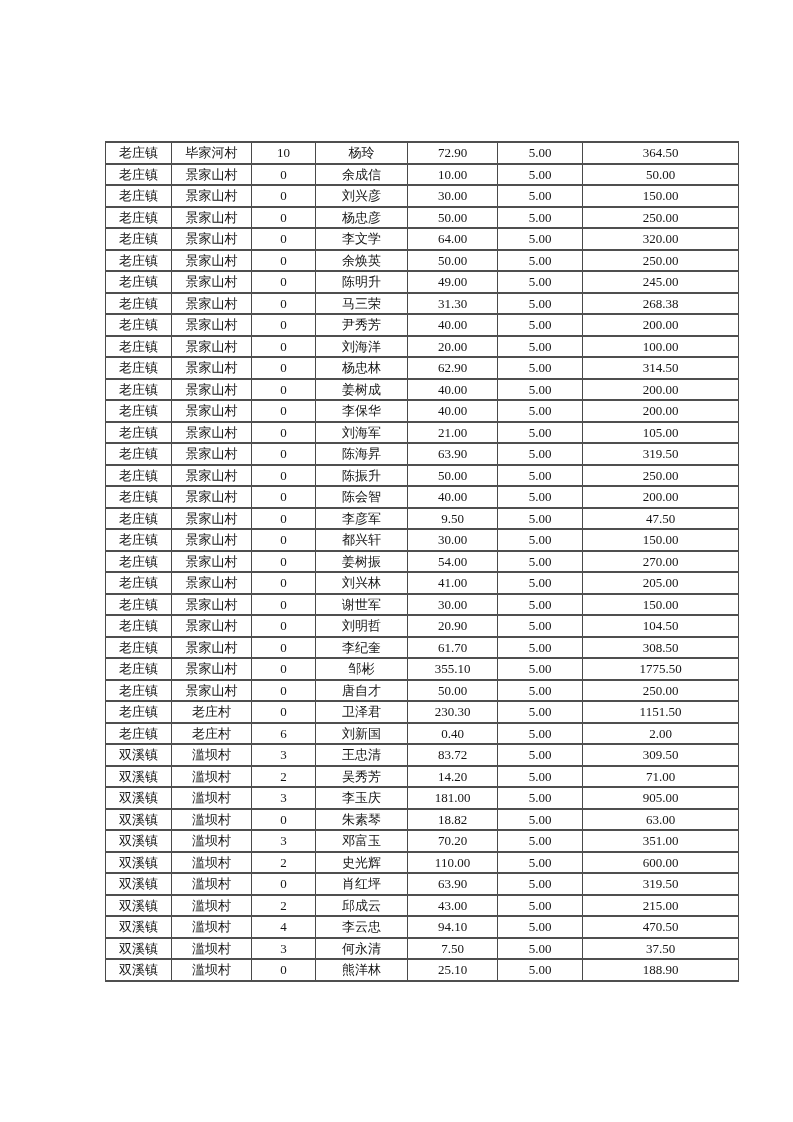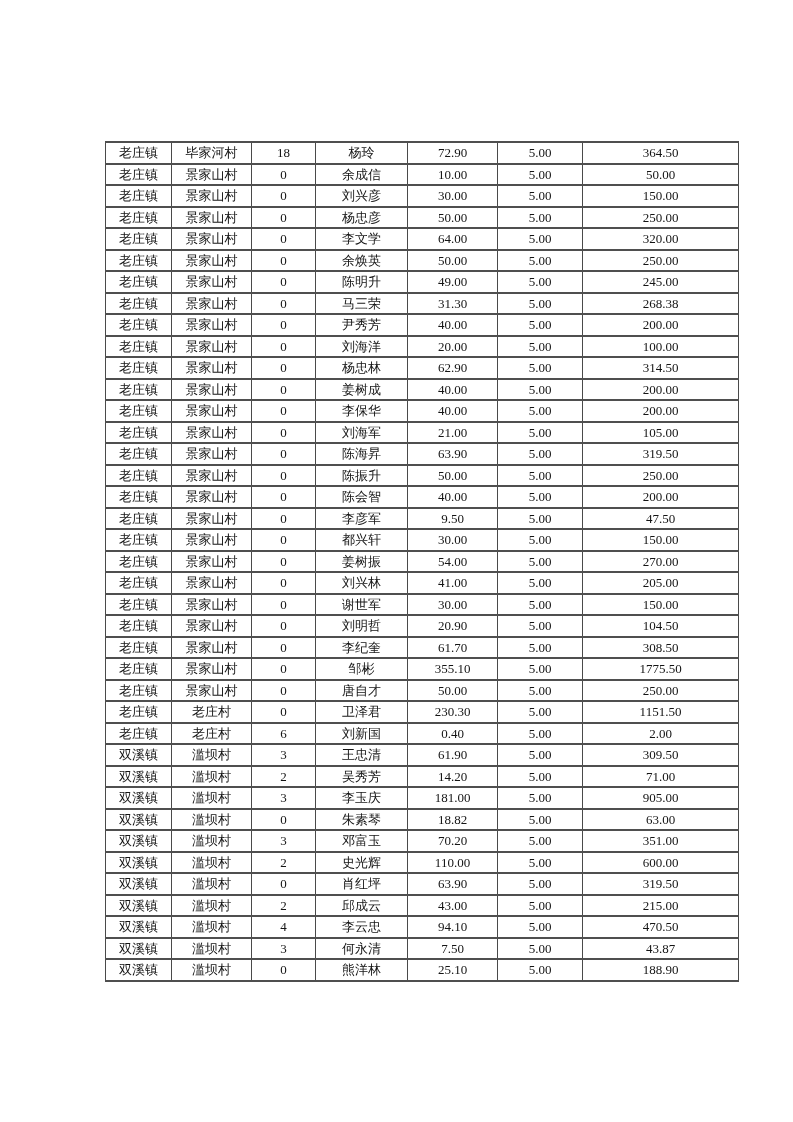--- a/index.html
+++ b/index.html
@@ -64,21 +64,21 @@
       <col class="c-count">
       <col class="c-name">
       <col class="c-qty">
       <col class="c-price">
       <col class="c-amount">
     </colgroup>
     <tbody>
         <tr>
           <td>老庄镇</td>
           <td>毕家河村</td>
-          <td>18</td>
+          <td>10</td>
           <td>杨玲</td>
           <td>72.90</td>
           <td>5.00</td>
           <td>364.50</td>
         </tr>
         <tr>
           <td>老庄镇</td>
           <td>景家山村</td>
           <td>0</td>
           <td>余成信</td>
@@ -318,21 +318,21 @@
           <td>刘新国</td>
           <td>0.40</td>
           <td>5.00</td>
           <td>2.00</td>
         </tr>
         <tr>
           <td>双溪镇</td>
           <td>滥坝村</td>
           <td>3</td>
           <td>王忠清</td>
-          <td>61.90</td>
+          <td>83.72</td>
           <td>5.00</td>
           <td>309.50</td>
         </tr>
         <tr>
           <td>双溪镇</td>
           <td>滥坝村</td>
           <td>2</td>
           <td>吴秀芳</td>
           <td>14.20</td>
           <td>5.00</td>
@@ -401,21 +401,21 @@
           <td>5.00</td>
           <td>470.50</td>
         </tr>
         <tr>
           <td>双溪镇</td>
           <td>滥坝村</td>
           <td>3</td>
           <td>何永清</td>
           <td>7.50</td>
           <td>5.00</td>
-          <td>43.87</td>
+          <td>37.50</td>
         </tr>
         <tr>
           <td>双溪镇</td>
           <td>滥坝村</td>
           <td>0</td>
           <td>熊洋林</td>
           <td>25.10</td>
           <td>5.00</td>
           <td>188.90</td>
         </tr>

